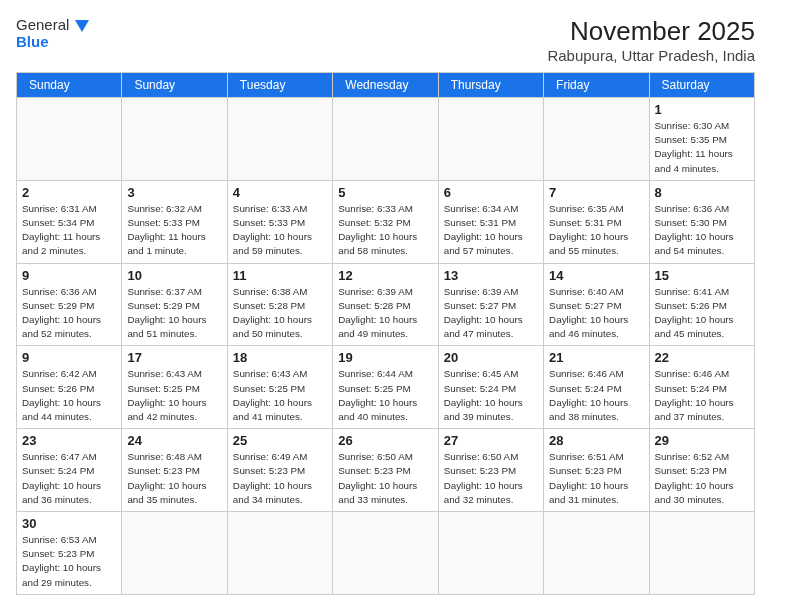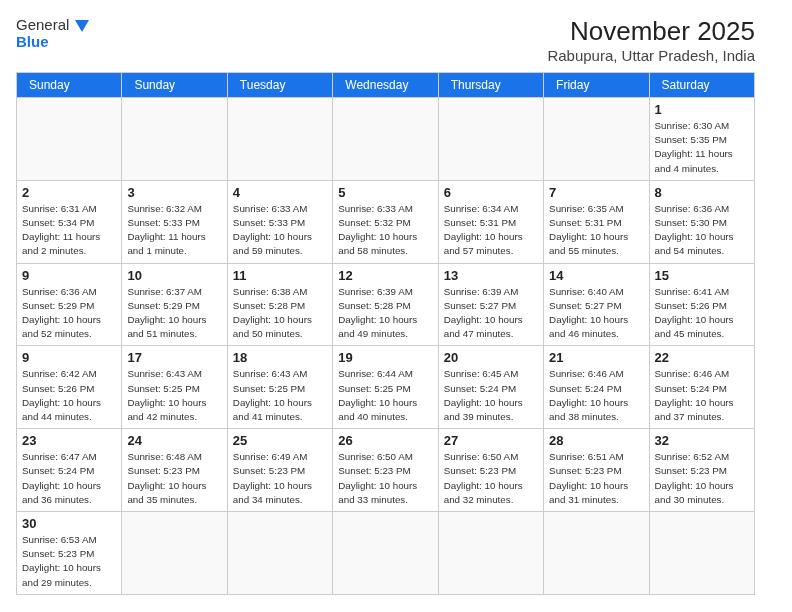--- a/index.html
+++ b/index.html
@@ -242,21 +242,21 @@
         </td>
         <td>
           <span class="day-number">27</span>
           <div class="day-info">Sunrise: 6:50 AM<br>Sunset: 5:23 PM<br>Daylight: 10 hours and 32 minutes.</div>
         </td>
         <td>
           <span class="day-number">28</span>
           <div class="day-info">Sunrise: 6:51 AM<br>Sunset: 5:23 PM<br>Daylight: 10 hours and 31 minutes.</div>
         </td>
         <td>
-          <span class="day-number">32</span>
+          <span class="day-number">29</span>
           <div class="day-info">Sunrise: 6:52 AM<br>Sunset: 5:23 PM<br>Daylight: 10 hours and 30 minutes.</div>
         </td>
       </tr>
 
       <tr class="last-row">
         <td>
           <span class="day-number">30</span>
           <div class="day-info">Sunrise: 6:53 AM<br>Sunset: 5:23 PM<br>Daylight: 10 hours and 29 minutes.</div>
         </td>
         <td class="empty-cell"></td>

